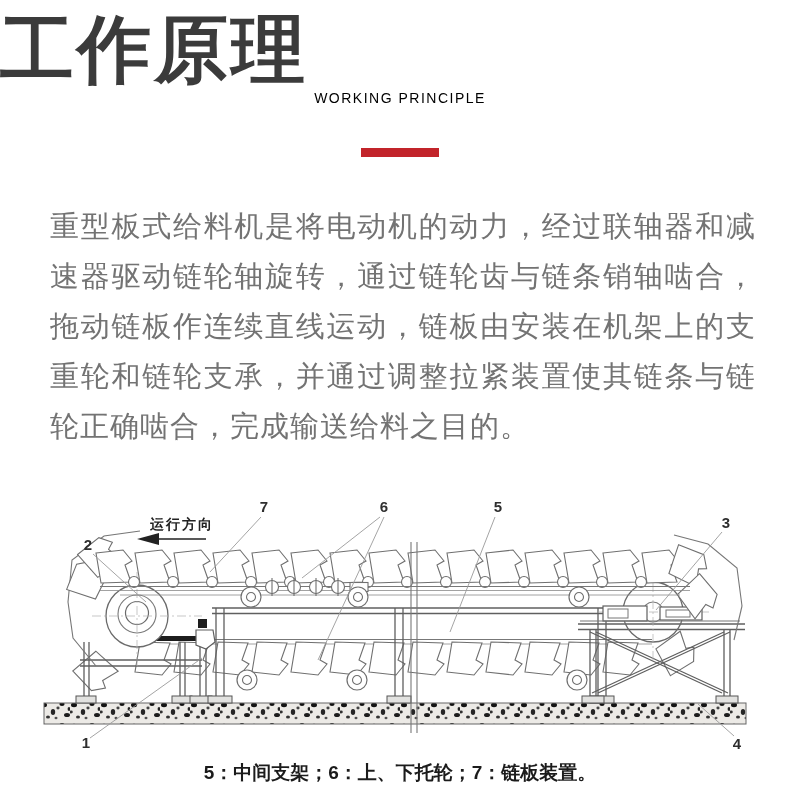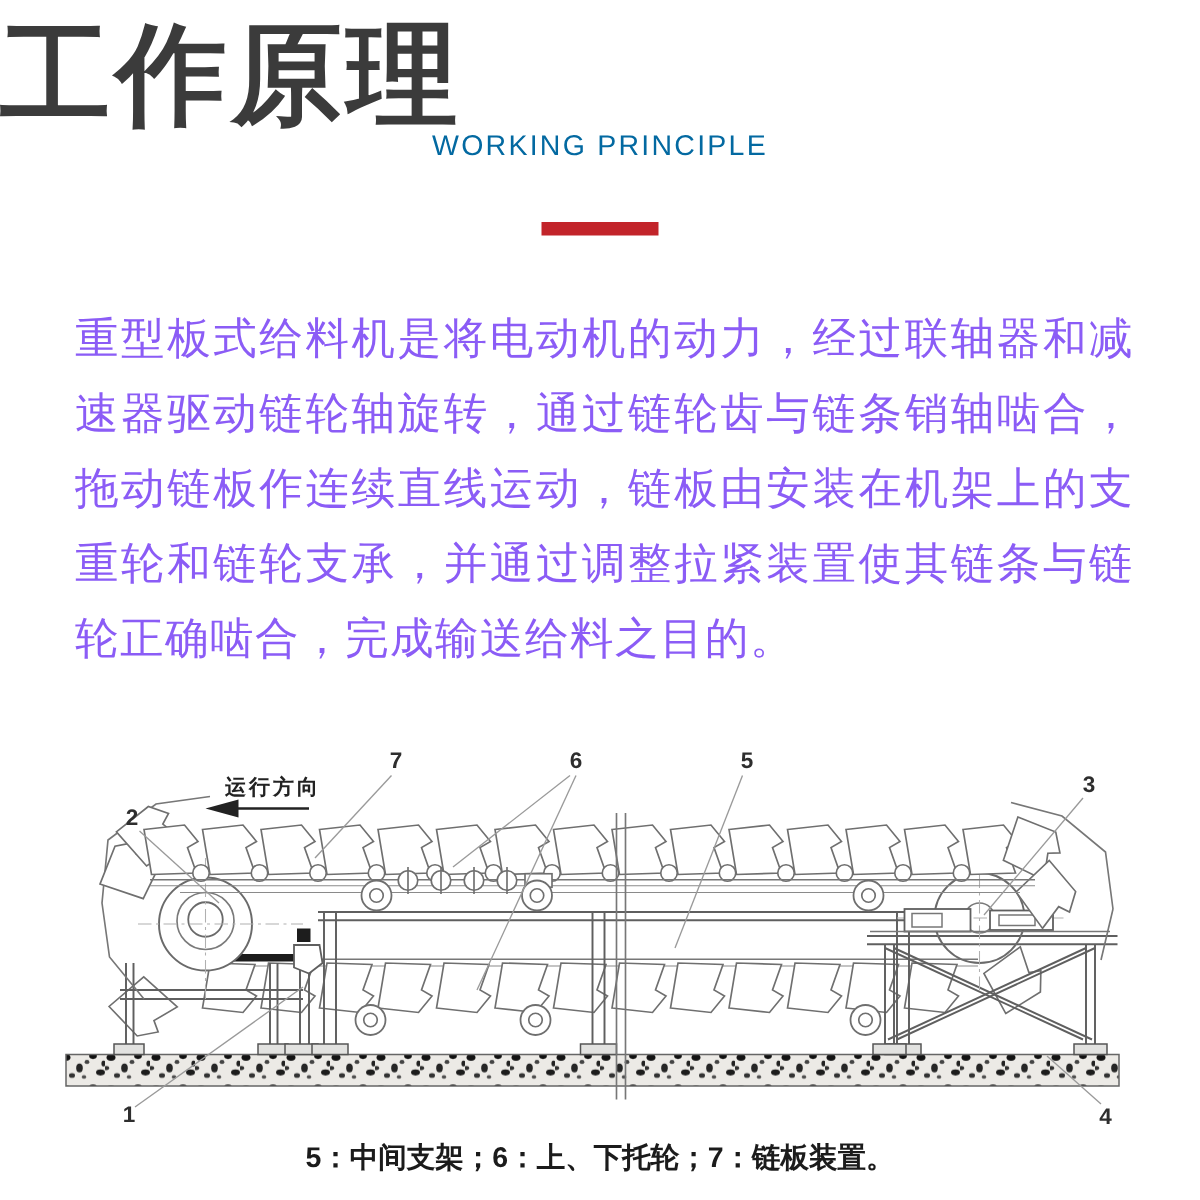--- a/index.html
+++ b/index.html
@@ -6,29 +6,29 @@
   body{width:800px;height:800px;overflow:hidden;font-family:"Liberation Sans",sans-serif;}
   .page{position:relative;width:800px;height:800px;background:#fff;overflow:hidden;}
 
   .title{
     position:absolute;top:0;left:0;width:800px;height:96px;line-height:100px;
     text-align:left;font-size:74px;font-weight:900;color:#3b3b3b;
     letter-spacing:3px;font-family:"Liberation Sans",sans-serif;
   }
   .subtitle{
     position:absolute;top:86px;left:0;width:800px;height:24px;line-height:24px;
-    text-align:center;font-size:19px;font-weight:400;color:#0369a1;letter-spacing:1.5px;
+    text-align:center;font-size:14px;font-weight:400;color:#000000;letter-spacing:1.5px;
   }
   .accent-bar{
     position:absolute;top:148px;left:50%;transform:translateX(-50%);
     width:78px;height:9px;background:#c2242a;
   }
   .desc{
     position:absolute;top:201px;left:50px;width:706px;margin:0;
-    font-size:29px;line-height:50px;letter-spacing:1px;color:#8b5cf6;
+    font-size:29px;line-height:50px;letter-spacing:1px;color:#737373;
     text-align:justify;font-family:"Liberation Serif",serif;font-weight:400;
   }
   .figure{position:absolute;top:490px;left:40px;width:720px;height:266px;margin:0;}
   .figure svg{display:block;width:720px;height:266px;}
   .caption{
     position:absolute;top:759px;left:0;width:800px;text-align:center;
     font-size:19px;font-weight:bold;color:#1b1b1b;line-height:28px;
   }
   .caption div{white-space:nowrap;}
 

